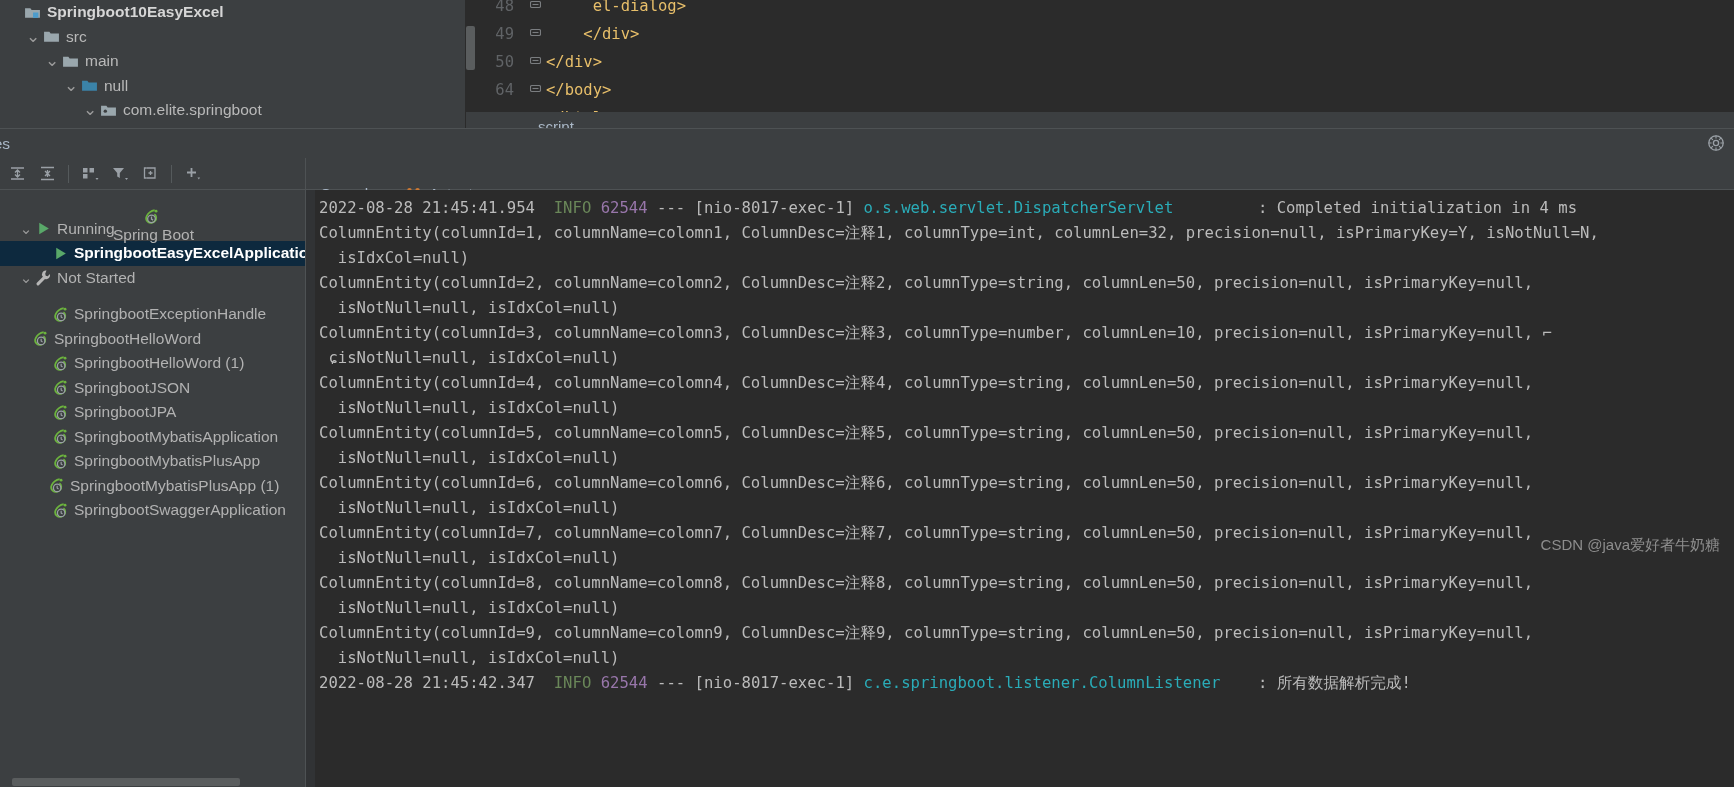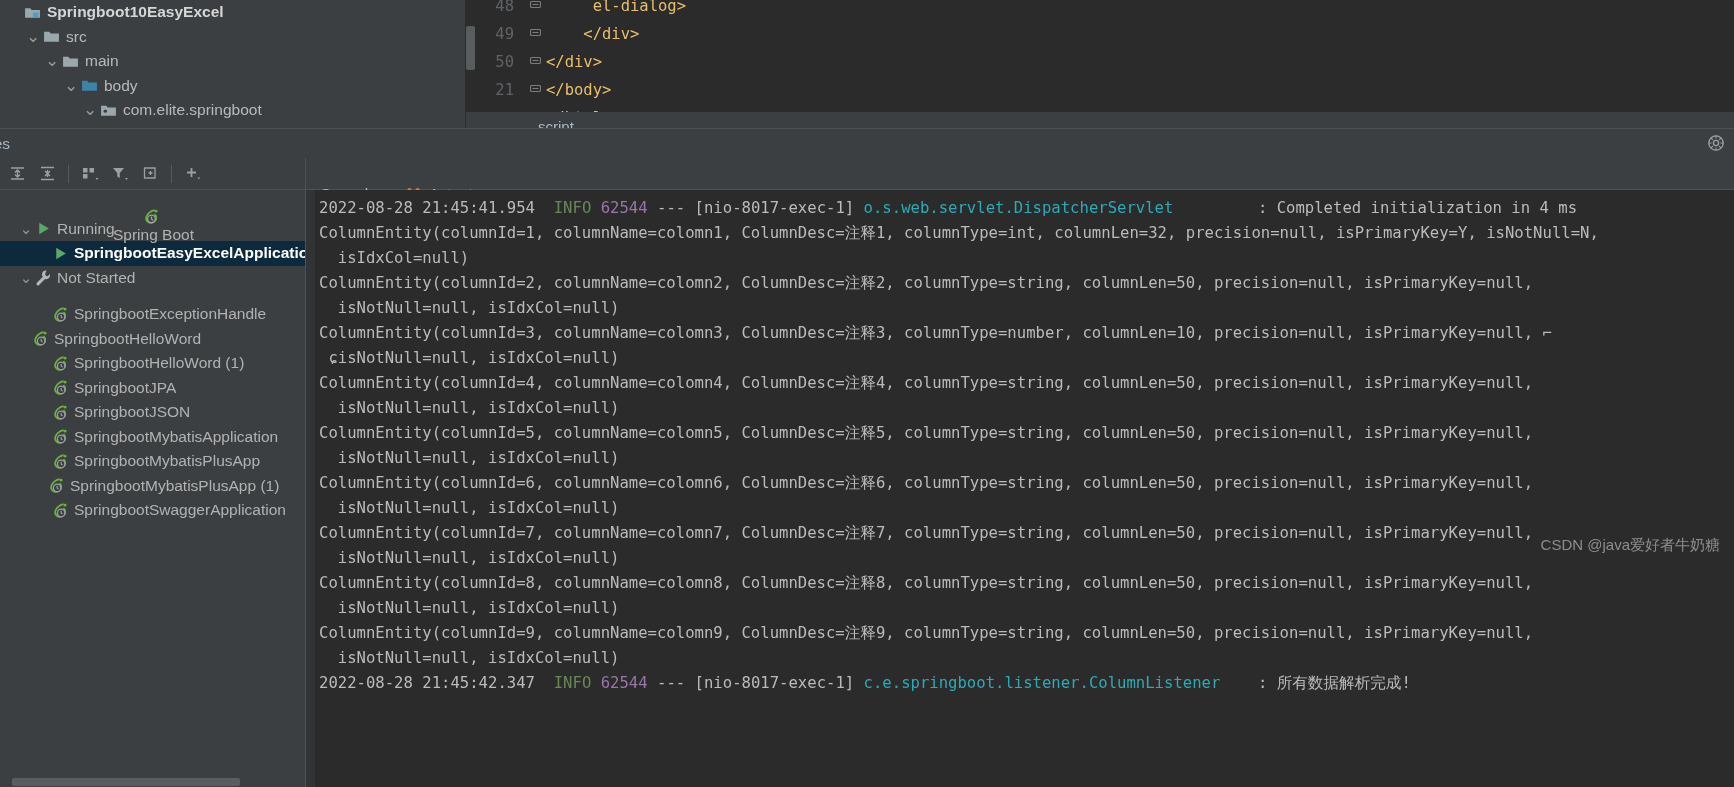--- a/index.html
+++ b/index.html
@@ -325,21 +325,21 @@
           </span>
           <span class="lbl">main</span>
         </div>
         <div class="tree-row" style="padding-left: 61px;">
           <span class="chev" style="font-size: 17px; line-height: 8px;">⌄</span>
           <span class="ficon">
             <svg width="17" height="17" viewBox="0 0 16 16">
               <path d="M1 3.5h5l1.2 1.7H15V13H1z" fill="#3b83a8"></path>
             </svg>
           </span>
-          <span class="lbl">body</span>
+          <span class="lbl">null</span>
         </div>
         <div class="tree-row" style="padding-left: 80px;">
           <span class="chev" style="font-size: 17px; line-height: 8px;">⌄</span>
           <span class="ficon">
             <svg width="17" height="17" viewBox="0 0 16 16">
               <path d="M1 3.5h5l1.2 1.7H15V13H1z" fill="#9aa7ad"></path>
               <circle cx="5" cy="8.6" r="1.6" fill="#3c3f41"></circle>
             </svg>
           </span>
           <span class="lbl">com.elite.springboot</span>
@@ -363,21 +363,21 @@
                 <path d="M2.5 5.5h6" stroke="#7a7d80" stroke-width="1.1"></path>
               </svg></span><span class="ctext">     el-dialog&gt;</span></div>
           <div class="code-line"><span class="lnum">49</span><span class="fold"><svg width="11" height="11" viewBox="0 0 11 11">
                 <rect x="0.5" y="2.5" width="10" height="6" rx="1.4" fill="none" stroke="#7a7d80" stroke-width="1.1"></rect>
                 <path d="M2.5 5.5h6" stroke="#7a7d80" stroke-width="1.1"></path>
               </svg></span><span class="ctext">    &lt;/div&gt;</span></div>
           <div class="code-line"><span class="lnum">50</span><span class="fold"><svg width="11" height="11" viewBox="0 0 11 11">
                 <rect x="0.5" y="2.5" width="10" height="6" rx="1.4" fill="none" stroke="#7a7d80" stroke-width="1.1"></rect>
                 <path d="M2.5 5.5h6" stroke="#7a7d80" stroke-width="1.1"></path>
               </svg></span><span class="ctext">&lt;/div&gt;</span></div>
-          <div class="code-line"><span class="lnum">21</span><span class="fold"><svg width="11" height="11" viewBox="0 0 11 11">
+          <div class="code-line"><span class="lnum">64</span><span class="fold"><svg width="11" height="11" viewBox="0 0 11 11">
                 <rect x="0.5" y="2.5" width="10" height="6" rx="1.4" fill="none" stroke="#7a7d80" stroke-width="1.1"></rect>
                 <path d="M2.5 5.5h6" stroke="#7a7d80" stroke-width="1.1"></path>
               </svg></span><span class="ctext">&lt;/body&gt;</span></div>
           <div class="code-line"><span class="lnum"></span><span class="fold"></span><span class="ctext">&lt;/html&gt;</span></div>
         </div>
       <div id="editor-scrollbar"></div>
       <div id="breadcrumb-bar">
         <span>script</span>
       </div>
     </div>
@@ -519,33 +519,33 @@
           <div class="srow" style="padding-left: 36px;">
             <span class="arrow"></span>
             <span class="sicon">
               <svg width="17" height="17" viewBox="0 0 16 16">
                 <path d="M11 2c-3 0.6-6 2.6-7.4 5.4C2.6 9.3 3 11.6 4.6 13c1.9 1.6 5 1.2 6.7-.8 1.8-2.1 1.4-5.1-.6-6.4" fill="none" stroke="#6cb33e" stroke-width="1.7"></path>
                 <circle cx="12.3" cy="3" r="1.3" fill="#6cb33e"></circle>
                 <circle cx="8.6" cy="10.3" r="3.5" fill="#3c3f41" stroke="#9aa0a6" stroke-width="1.2"></circle>
                 <path d="M8.6 8.2v2.1l1.3.9" stroke="#9aa0a6" stroke-width="1.1" fill="none"></path>
               </svg>
             </span>
+            <span class="slbl">SpringbootJSON</span>
+          </div>
+          <div class="srow" style="padding-left: 36px;">
+            <span class="arrow"></span>
+            <span class="sicon">
+              <svg width="17" height="17" viewBox="0 0 16 16">
+                <path d="M11 2c-3 0.6-6 2.6-7.4 5.4C2.6 9.3 3 11.6 4.6 13c1.9 1.6 5 1.2 6.7-.8 1.8-2.1 1.4-5.1-.6-6.4" fill="none" stroke="#6cb33e" stroke-width="1.7"></path>
+                <circle cx="12.3" cy="3" r="1.3" fill="#6cb33e"></circle>
+                <circle cx="8.6" cy="10.3" r="3.5" fill="#3c3f41" stroke="#9aa0a6" stroke-width="1.2"></circle>
+                <path d="M8.6 8.2v2.1l1.3.9" stroke="#9aa0a6" stroke-width="1.1" fill="none"></path>
+              </svg>
+            </span>
             <span class="slbl">SpringbootJPA</span>
-          </div>
-          <div class="srow" style="padding-left: 36px;">
-            <span class="arrow"></span>
-            <span class="sicon">
-              <svg width="17" height="17" viewBox="0 0 16 16">
-                <path d="M11 2c-3 0.6-6 2.6-7.4 5.4C2.6 9.3 3 11.6 4.6 13c1.9 1.6 5 1.2 6.7-.8 1.8-2.1 1.4-5.1-.6-6.4" fill="none" stroke="#6cb33e" stroke-width="1.7"></path>
-                <circle cx="12.3" cy="3" r="1.3" fill="#6cb33e"></circle>
-                <circle cx="8.6" cy="10.3" r="3.5" fill="#3c3f41" stroke="#9aa0a6" stroke-width="1.2"></circle>
-                <path d="M8.6 8.2v2.1l1.3.9" stroke="#9aa0a6" stroke-width="1.1" fill="none"></path>
-              </svg>
-            </span>
-            <span class="slbl">SpringbootJSON</span>
           </div>
           <div class="srow" style="padding-left: 36px;">
             <span class="arrow"></span>
             <span class="sicon">
               <svg width="17" height="17" viewBox="0 0 16 16">
                 <path d="M11 2c-3 0.6-6 2.6-7.4 5.4C2.6 9.3 3 11.6 4.6 13c1.9 1.6 5 1.2 6.7-.8 1.8-2.1 1.4-5.1-.6-6.4" fill="none" stroke="#6cb33e" stroke-width="1.7"></path>
                 <circle cx="12.3" cy="3" r="1.3" fill="#6cb33e"></circle>
                 <circle cx="8.6" cy="10.3" r="3.5" fill="#3c3f41" stroke="#9aa0a6" stroke-width="1.2"></circle>
                 <path d="M8.6 8.2v2.1l1.3.9" stroke="#9aa0a6" stroke-width="1.1" fill="none"></path>
               </svg>

